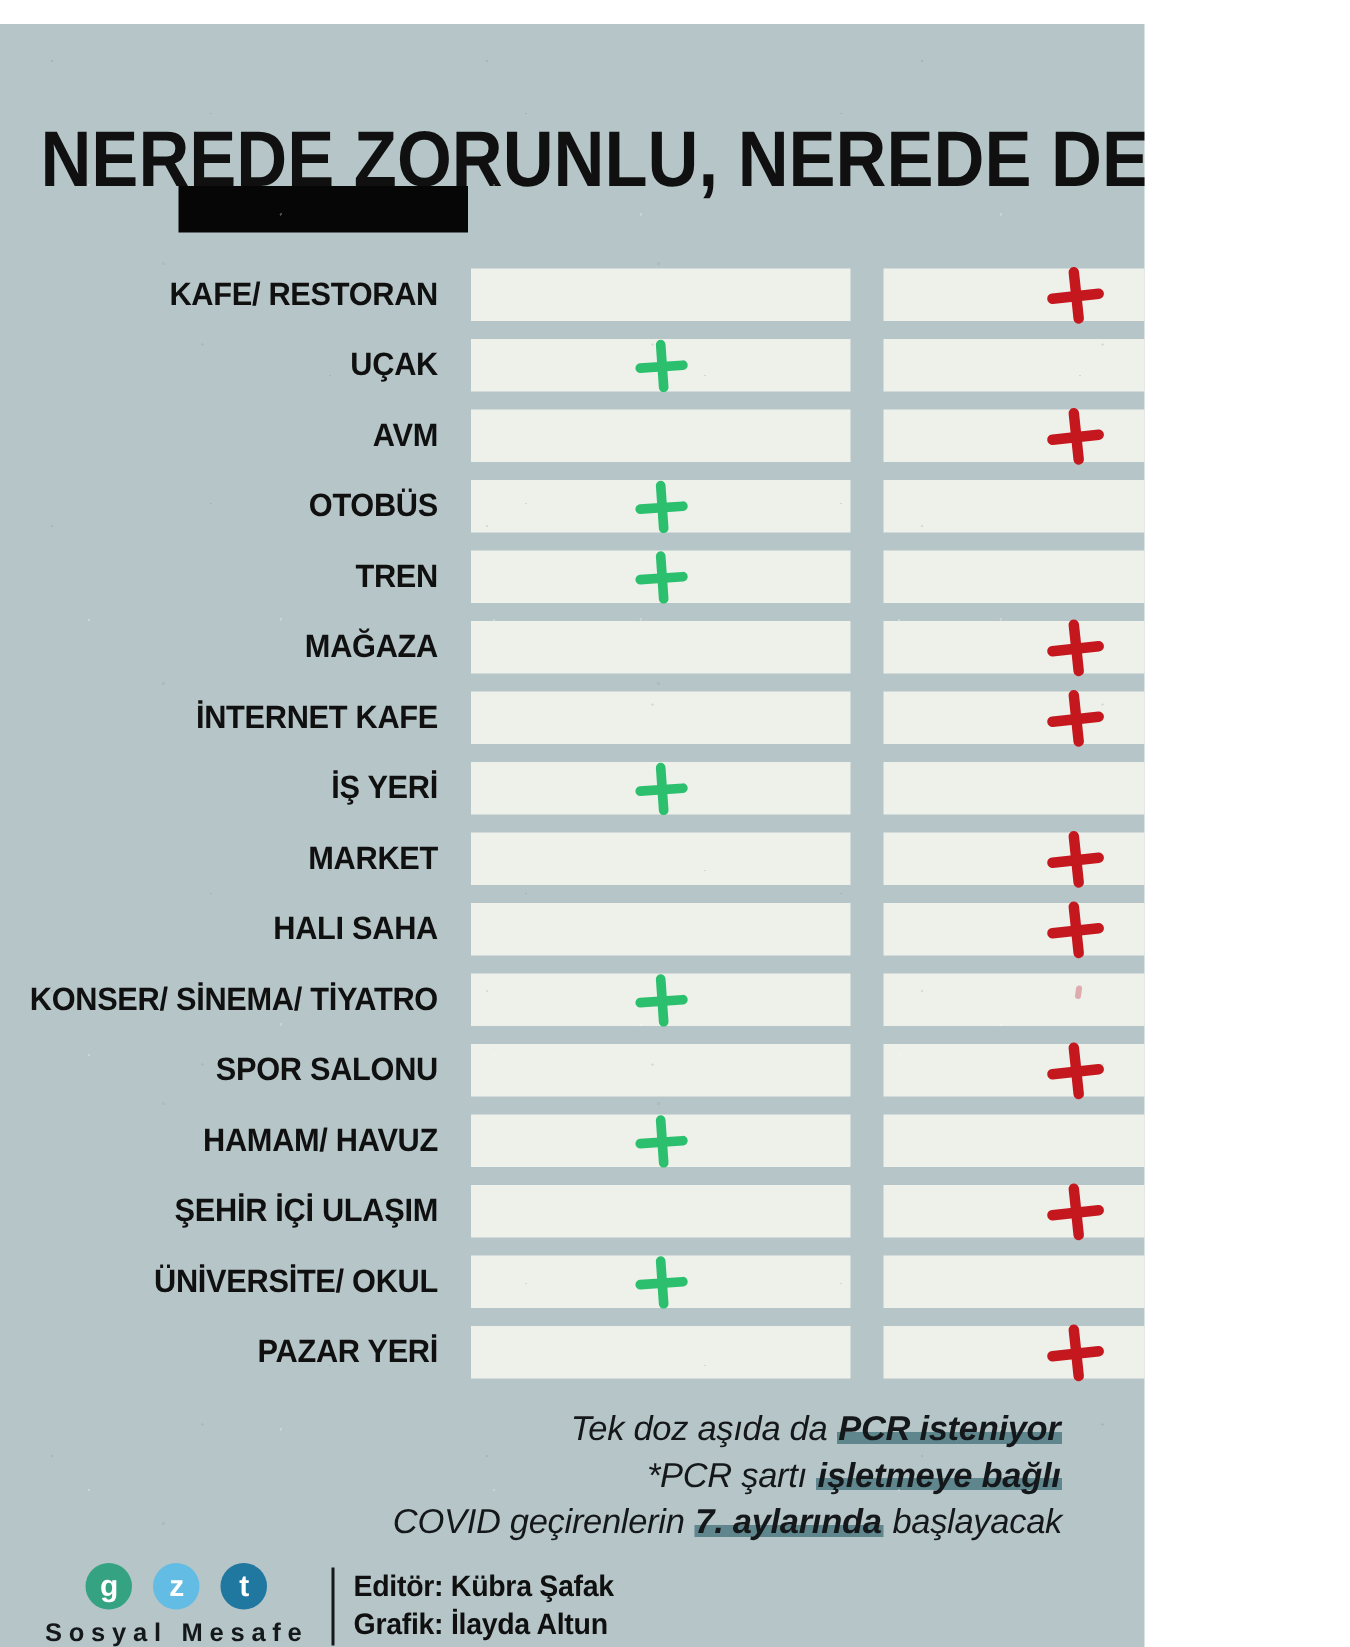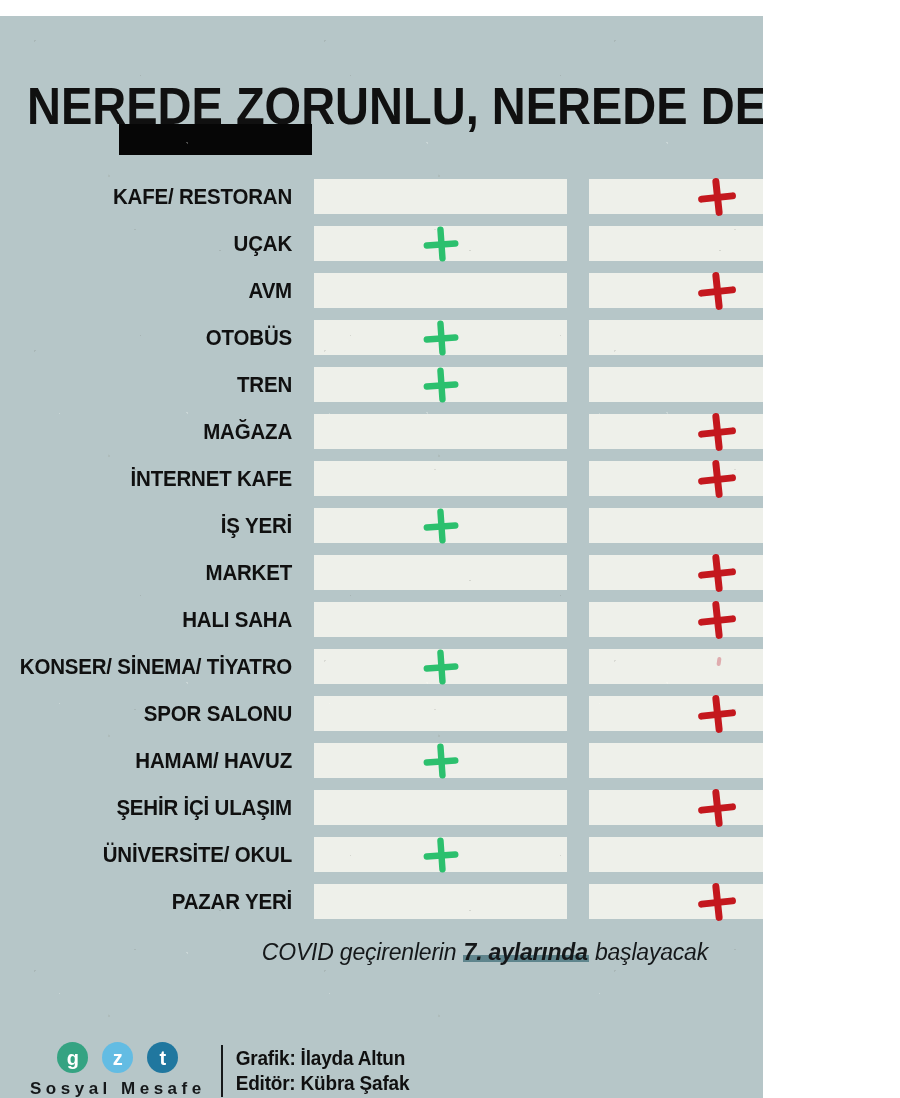--- a/index.html
+++ b/index.html
@@ -191,32 +191,34 @@
       </div>
       <div class="cell"></div>
       <div class="row-label">PAZAR YERİ</div>
       <div class="cell"></div>
       <div class="cell">
         <span class="plus red"></span>
       </div>
     </div>
 
   <div class="notes" id="notes">
+      <div>Tek doz aşıda da <span class="hl">PCR isteniyor</span></div>
+      <div>*PCR şartı <span class="hl">işletmeye bağlı</span></div>
       <div>COVID geçirenlerin <span class="hl">7. aylarında</span> başlayacak</div>
     </div>
 
   <div class="footer">
     <div class="logo-block">
       <div class="logo-circles" id="logo-circles">
           <div class="logo-circle" style="background: rgb(53, 163, 130);">g</div>
           <div class="logo-circle" style="background: rgb(99, 188, 227);">z</div>
           <div class="logo-circle" style="background: rgb(32, 119, 159);">t</div>
         </div>
       <div class="logo-caption">Sosyal Mesafe</div>
     </div>
     <div class="footer-divider"></div>
     <div class="credits" id="credits">
+        <div class="credit-line">Editör: Kübra Şafak</div>
         <div class="credit-line">Grafik: İlayda Altun</div>
-        <div class="credit-line">Editör: Kübra Şafak</div>
       </div>
   </div>
 
 </div>
 
 </body></html>

